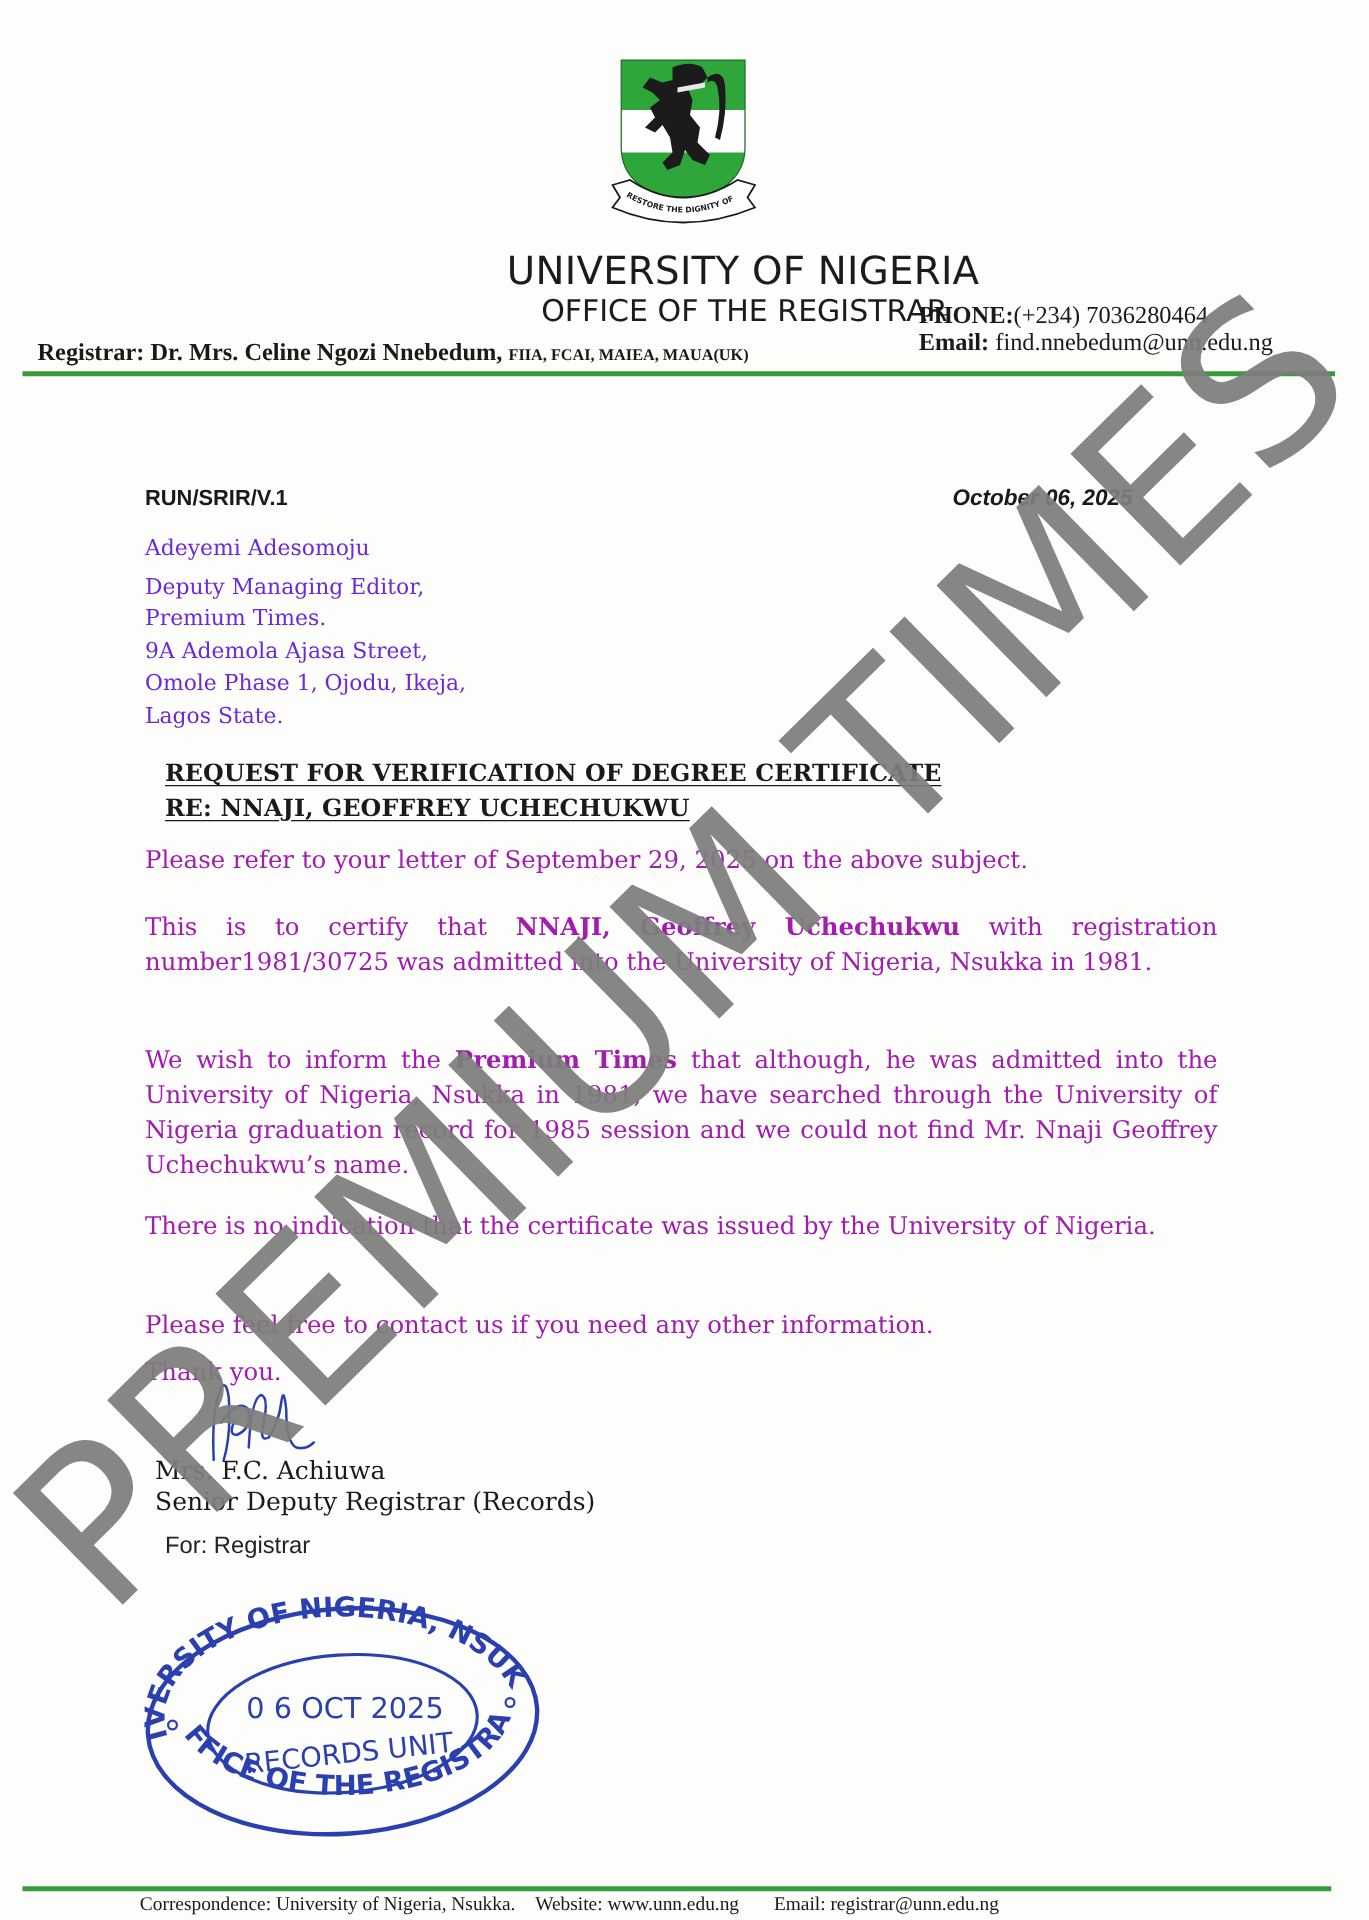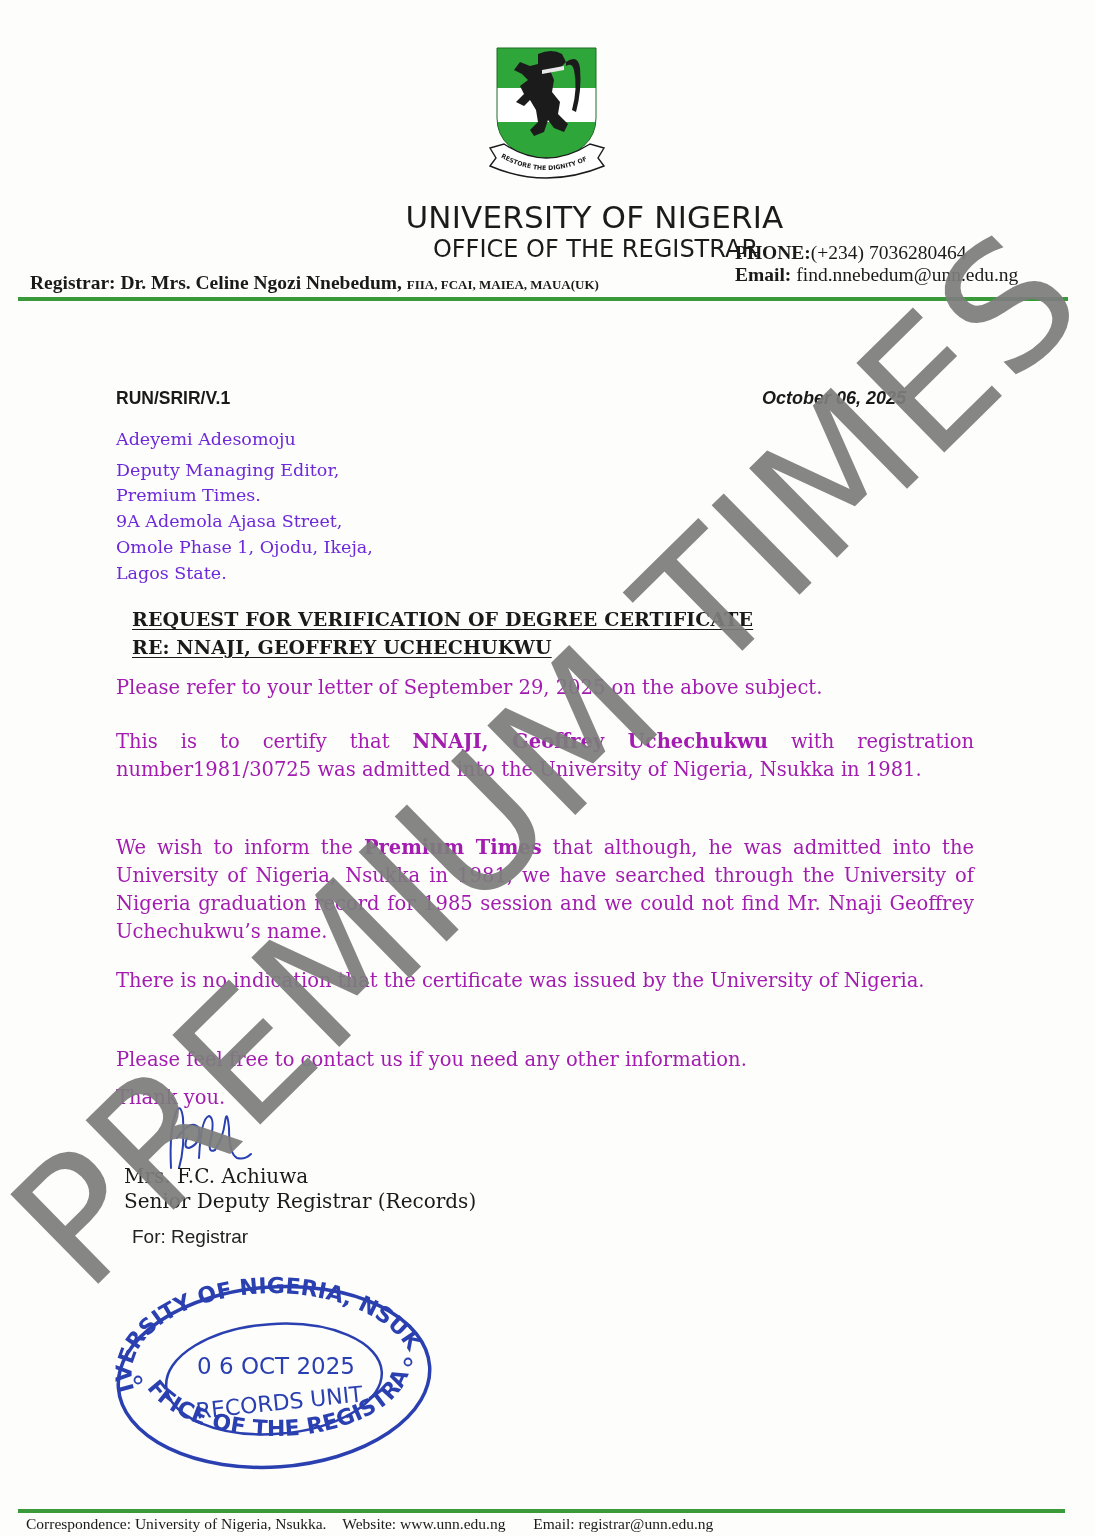--- a/index.html
+++ b/index.html
@@ -52,21 +52,21 @@
     }
     .para b { font-weight: bold; }
 
     .sig-name { left: 124px; font-family: "DejaVu Serif", serif; font-weight: normal; font-size: 20px; white-space: nowrap; }
     .for-reg { left: 116px; top: 1226px; font-family: "Liberation Sans", sans-serif; font-size: 19px; color: #222; margin-left: 16px; }
 
     #signature { left: 165px; top: 1098px; width: 110px; height: 80px; }
     #stamp { left: 110px; top: 1262px; width: 330px; height: 230px; }
 
     .footer {
-      left: 0; width: 891px; top: 1515px; text-align: left; font-size: 15.5px; white-space: nowrap;
+      left: 0; width: 891px; top: 1515px; text-align: center; font-size: 15.5px; white-space: nowrap;
       padding-left: 20px; box-sizing: border-box;
     }
     .footer span { margin: 0 6px; }
 
     
     .watermark {
       left: 547px; top: 760px; transform: translate(-50%, -50%) rotate(-44.5deg);
       font-family: "DejaVu Sans", sans-serif; font-size: 172px; color: #7d7d7d;
       white-space: nowrap; letter-spacing: 2px; opacity: 0.93; pointer-events: none;
       line-height: 1;

